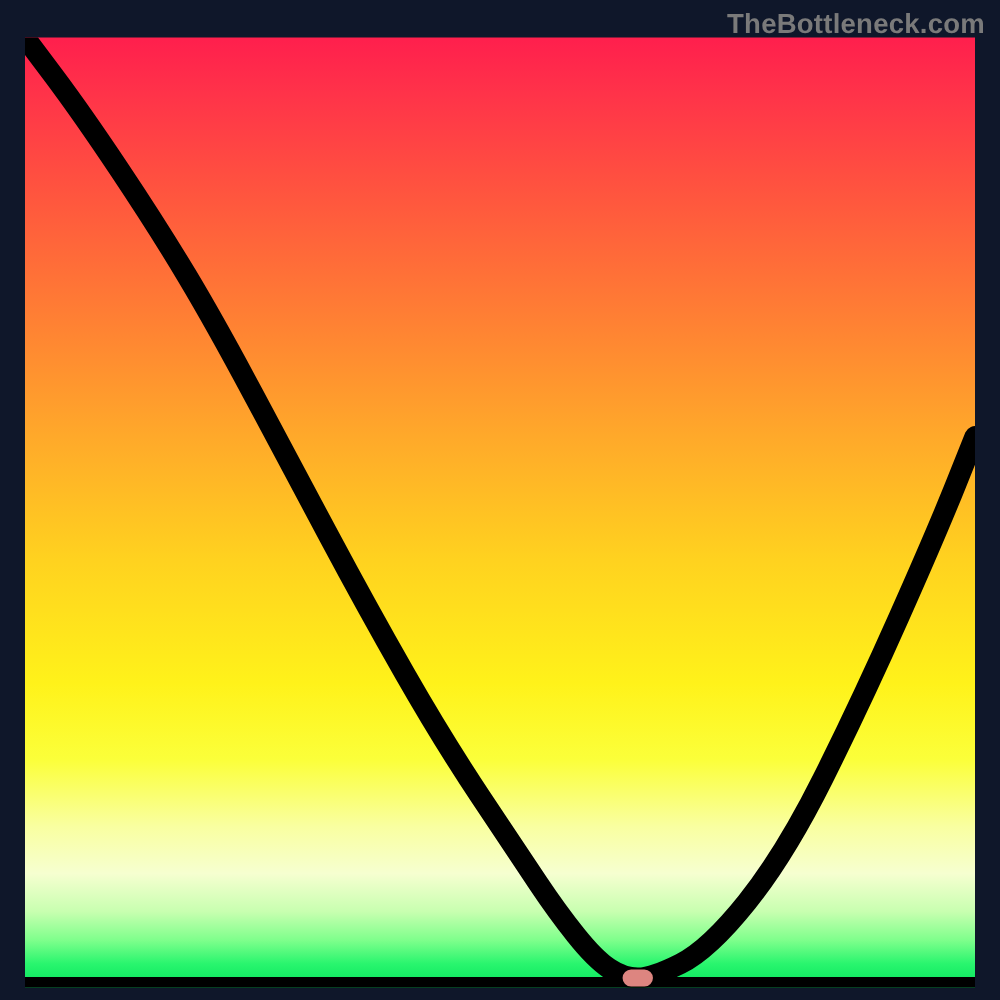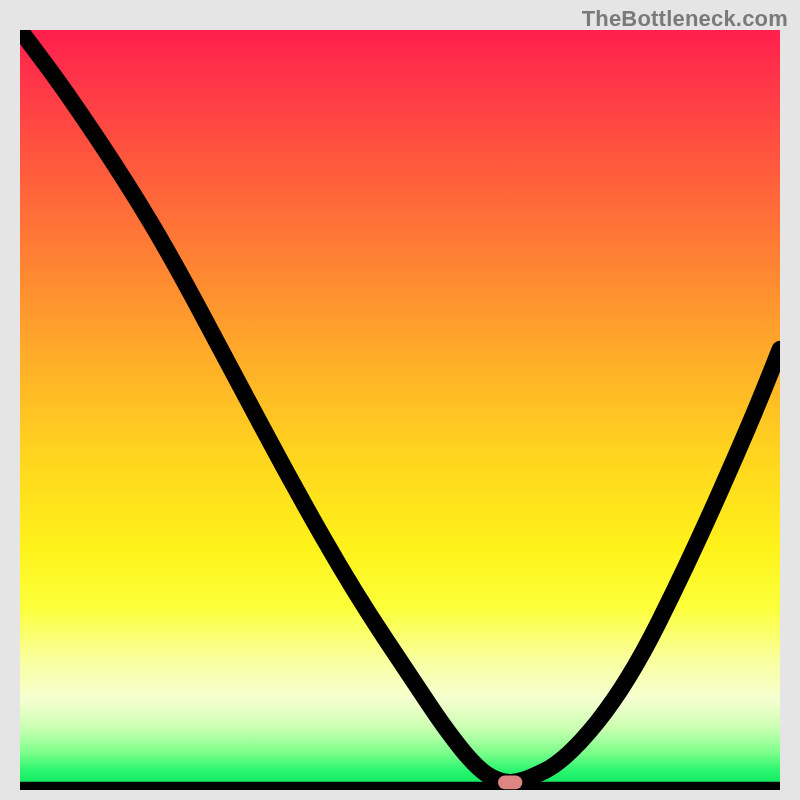--- a/index.html
+++ b/index.html
@@ -7,21 +7,21 @@
     padding: 0;
     width: 800px;
     height: 800px;
     background: #000;
     font-family: Arial, Helvetica, sans-serif;
   }
   .frame {
     position: relative;
     width: 800px;
     height: 800px;
-    background: #e5e5e5;
+    background: #0f172a;
   }
   .watermark {
     position: absolute;
     top: 6px;
     right: 12px;
     color: #7a7a7a;
     font-size: 22px;
     font-weight: 600;
     letter-spacing: 0.2px;
   }

